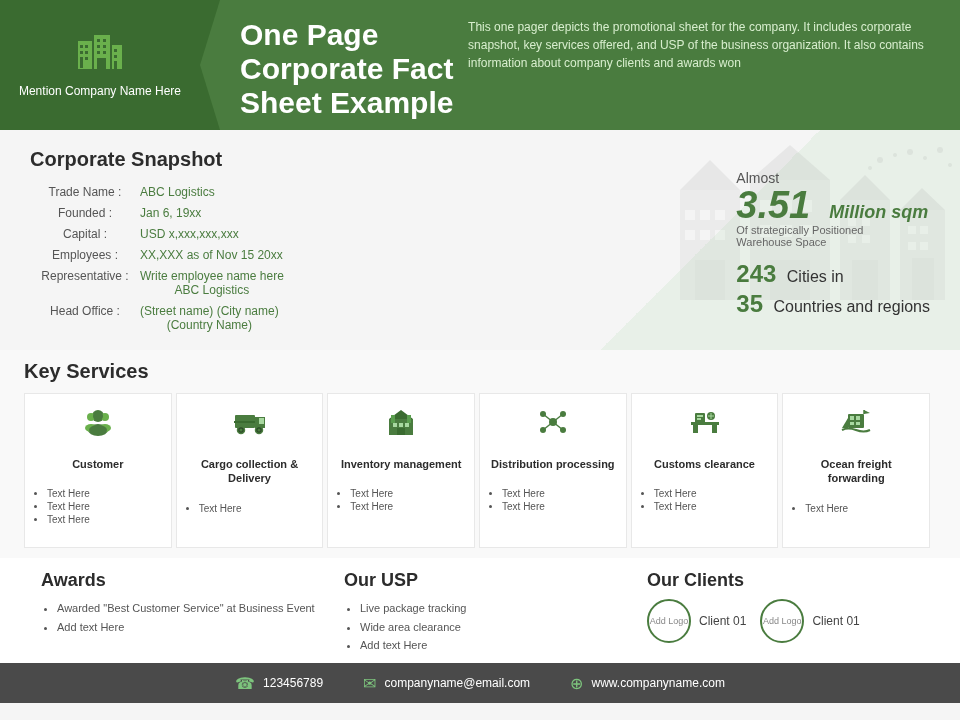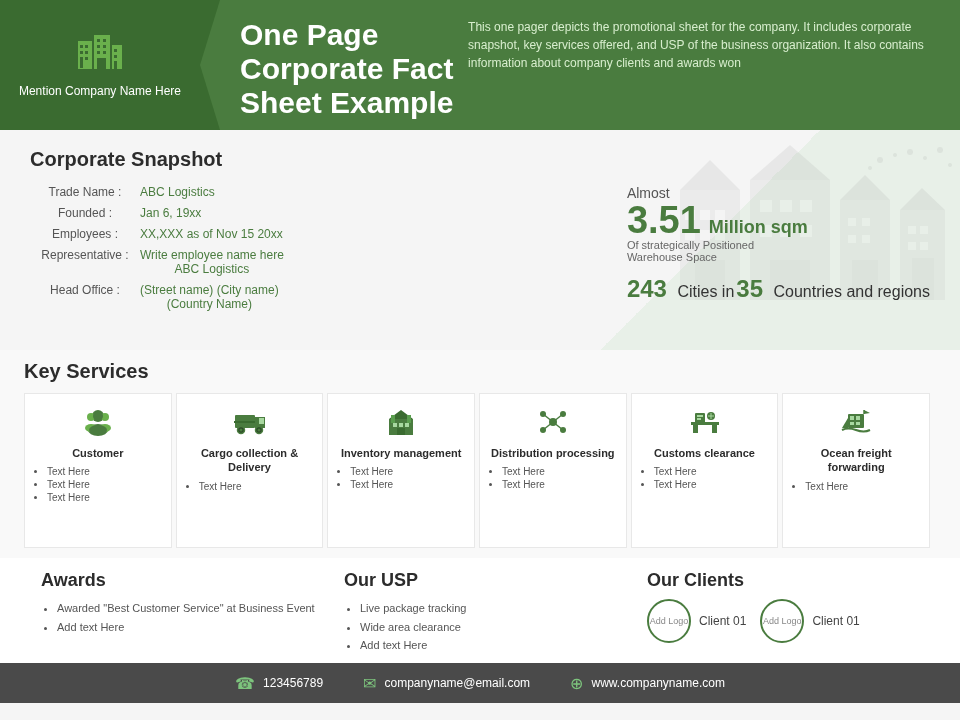--- a/index.html
+++ b/index.html
@@ -132,21 +132,21 @@
       font-size: 18px;
       font-weight: bold;
     }
     .stat-desc {
       color: #666;
       font-size: 11px;
       margin-bottom: 12px;
     }
     .stat-cities {
       display: flex;
-      flex-direction: row;
+      flex-direction: column;
       gap: 2px;
     }
     .stat-city-line {
       font-size: 16px;
       color: #333;
     }
     .stat-city-line span.num {
       color: #4a7c3f;
       font-size: 24px;
       font-weight: bold;
@@ -170,20 +170,21 @@
     }
     .service-card {
       flex: 1;
       background: white;
       border: 1px solid #e8e8e8;
       padding: 10px 8px 8px 8px;
       display: flex;
       flex-direction: column;
       align-items: center;
       min-height: 155px;
+      gap: 11px;
     }
     .service-icon {
       font-size: 26px;
       color: #4a7c3f;
       margin-bottom: 6px;
       height: 36px;
       display: flex;
       align-items: center;
       justify-content: center;
     }
@@ -389,40 +390,44 @@
     <div class="snapshot-table">
       <div class="snapshot-row">
         <span class="snapshot-label">Trade Name :</span>
         <span class="snapshot-value">ABC Logistics</span>
       </div>
       <div class="snapshot-row">
         <span class="snapshot-label">Founded :</span>
         <span class="snapshot-value">Jan 6, 19xx</span>
       </div>
       <div class="snapshot-row">
+        <span class="snapshot-label">Capital :</span>
+        <span class="snapshot-value">USD x,xxx,xxx,xxx</span>
+      </div>
+      <div class="snapshot-row">
         <span class="snapshot-label">Employees :</span>
         <span class="snapshot-value">XX,XXX as of Nov 15 20xx</span>
       </div>
       <div class="snapshot-row">
         <span class="snapshot-label">Representative :</span>
         <span class="snapshot-value" style="white-space:pre-line">Write employee name here
 ABC Logistics</span>
       </div>
       <div class="snapshot-row">
         <span class="snapshot-label">Head Office :</span>
         <span class="snapshot-value" style="white-space:pre-line">(Street name) (City name)
 (Country Name)</span>
       </div>
     </div>
   </div>
 
   <div class="snapshot-right">
     <div class="stats-area">
       <div class="stat-almost">Almost</div>
-      <div style="display:flex;align-items:baseline;gap:8px;">
+      <div style="display:flex;align-items:baseline;gap:19px;font-style:italic;">
         <span class="stat-big">3.51</span>
         <span class="stat-unit">Million sqm</span>
       </div>
       <div class="stat-desc" style="white-space:pre-line">Of strategically Positioned
 Warehouse Space</div>
       <div class="stat-cities">
         <div class="stat-city-line">
           <span class="num">243</span>
           <span>Cities in</span>
         </div>

